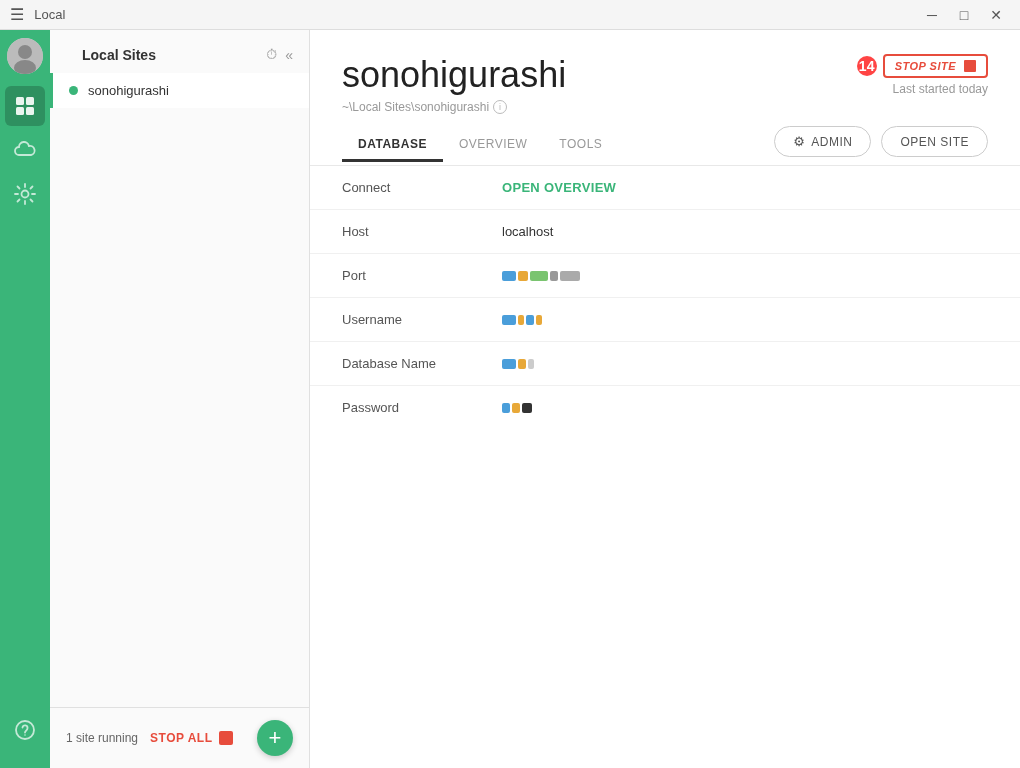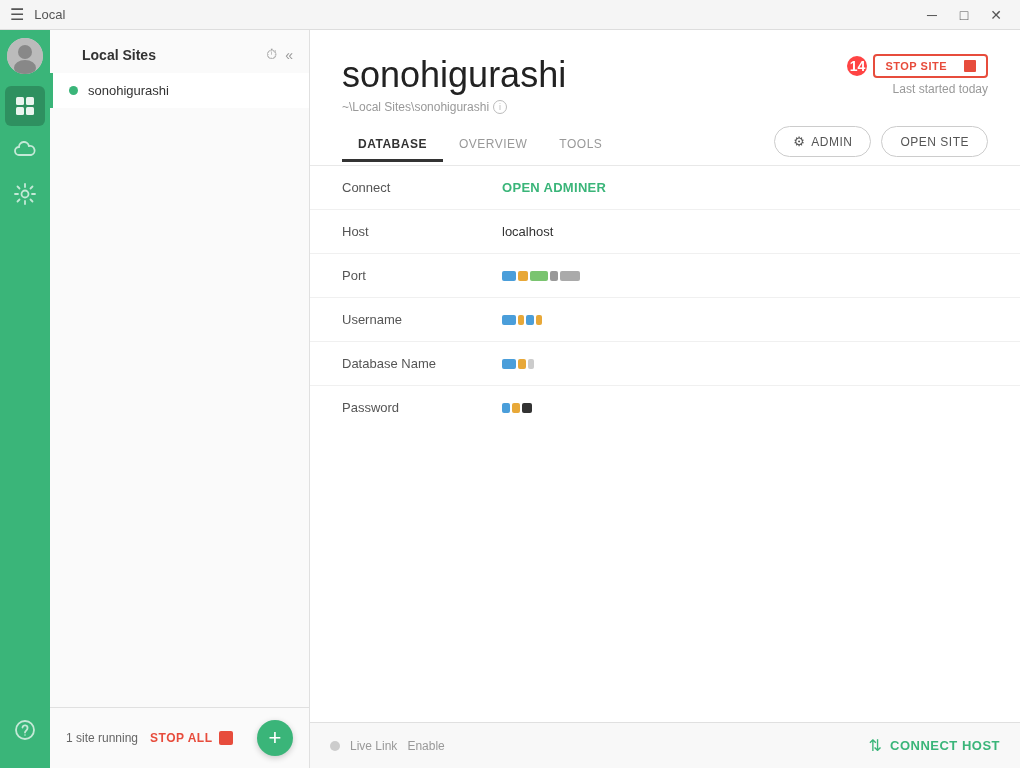--- a/index.html
+++ b/index.html
@@ -40,21 +40,21 @@
     .stop-all-area { display: flex; align-items: center; gap: 6px; cursor: pointer; }
     .stop-all-label { font-size: 12px; font-weight: 600; color: #e74c3c; letter-spacing: 0.5px; }
     .stop-square { width: 14px; height: 14px; background: #e74c3c; border-radius: 2px; }
     .add-site-btn { width: 36px; height: 36px; border-radius: 50%; background: #3ab579; border: none; color: white; font-size: 22px; cursor: pointer; display: flex; align-items: center; justify-content: center; box-shadow: 0 2px 6px rgba(0,0,0,0.2); }
 
     
     .main-content { flex: 1; background: white; display: flex; flex-direction: column; overflow: hidden; }
     .main-header { padding: 24px 32px 0 32px; border-bottom: 1px solid #e8e8e8; display: flex; flex-direction: column; }
     .main-header-top { display: flex; align-items: flex-start; justify-content: space-between; margin-bottom: 4px; }
     .site-title { font-size: 36px; font-weight: 300; color: #222; }
-    .stop-site-btn { display: flex; align-items: flex-start; gap: 17px; border: 2px solid #e74c3c; border-radius: 4px; padding: 4px 10px; cursor: pointer; background: white; }
+    .stop-site-btn { display: flex; align-items: flex-start; gap: 8px; border: 2px solid #e74c3c; border-radius: 4px; padding: 4px 10px; cursor: pointer; background: white; font-style: italic; }
     .stop-site-label { font-size: 11px; font-weight: 700; color: #e74c3c; letter-spacing: 0.5px; }
     .stop-site-square { width: 12px; height: 12px; background: #e74c3c; border-radius: 1px; }
     .badge-14 { width: 20px; height: 20px; border-radius: 50%; background: #ff4444; color: white; font-size: 14px; font-weight: bold; display: flex; align-items: center; justify-content: center; }
     .last-started { font-size: 12px; color: #999; text-align: right; }
     .site-path { font-size: 12px; color: #999; display: flex; align-items: center; gap: 4px; margin-bottom: 12px; }
     .site-path-text { color: #999; }
     .info-icon { width: 14px; height: 14px; border-radius: 50%; border: 1px solid #bbb; display: flex; align-items: center; justify-content: center; font-size: 9px; color: #bbb; cursor: pointer; }
 
     
     .tabs-and-actions { display: flex; align-items: center; justify-content: space-between; }
@@ -199,21 +199,21 @@
             <span>ADMIN</span>
           </button>
           <button class="btn-outline">OPEN SITE</button>
         </div>
       </div>
     </div>
 
     <div class="db-content">
       <div class="db-row">
         <span class="db-label">Connect</span>
-        <span class="db-value link">OPEN ADMINER</span>
+        <span class="db-value link">OPEN OVERVIEW</span>
       </div>
       <div class="db-row">
         <span class="db-label">Host</span>
         <span class="db-value">localhost</span>
       </div>
       <div class="db-row">
         <span class="db-label">Port</span>
         <div class="colored-blocks">
           <div class="block" style="width:14px;background:#4a9eda;"></div>
           <div class="block" style="width:10px;background:#e8a838;"></div>
@@ -242,26 +242,15 @@
       <div class="db-row">
         <span class="db-label">Password</span>
         <div class="colored-blocks">
           <div class="block" style="width:8px;background:#4a9eda;"></div>
           <div class="block" style="width:8px;background:#e8a838;"></div>
           <div class="block" style="width:10px;background:#333;"></div>
         </div>
       </div>
     </div>
 
-    <div class="bottom-bar">
-      <div class="live-link-area">
-        <div class="live-link-dot"></div>
-        <span class="live-link-label">Live Link</span>
-        <span class="enable-btn">Enable</span>
-      </div>
-      <div class="connect-host-area">
-        <span class="connect-icon">⇅</span>
-        <span class="connect-host-label">CONNECT HOST</span>
-      </div>
-    </div>
   </div>
 
 </div>
 
 </body></html>

